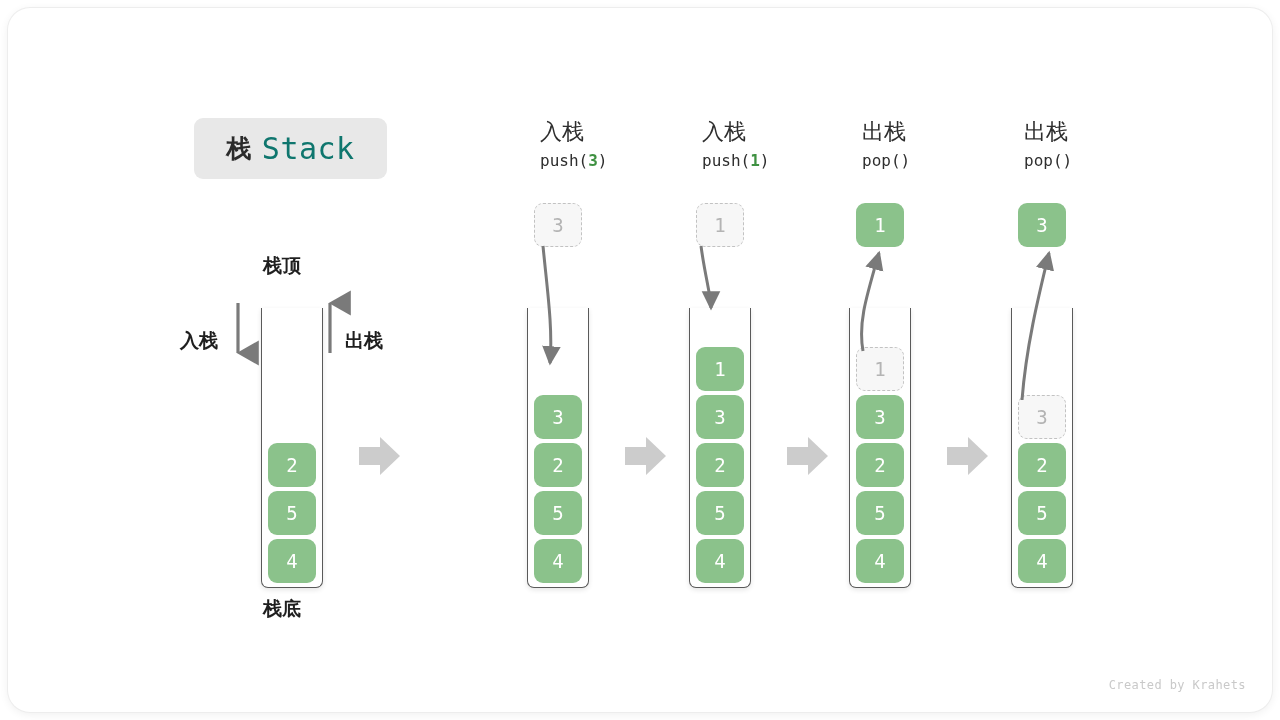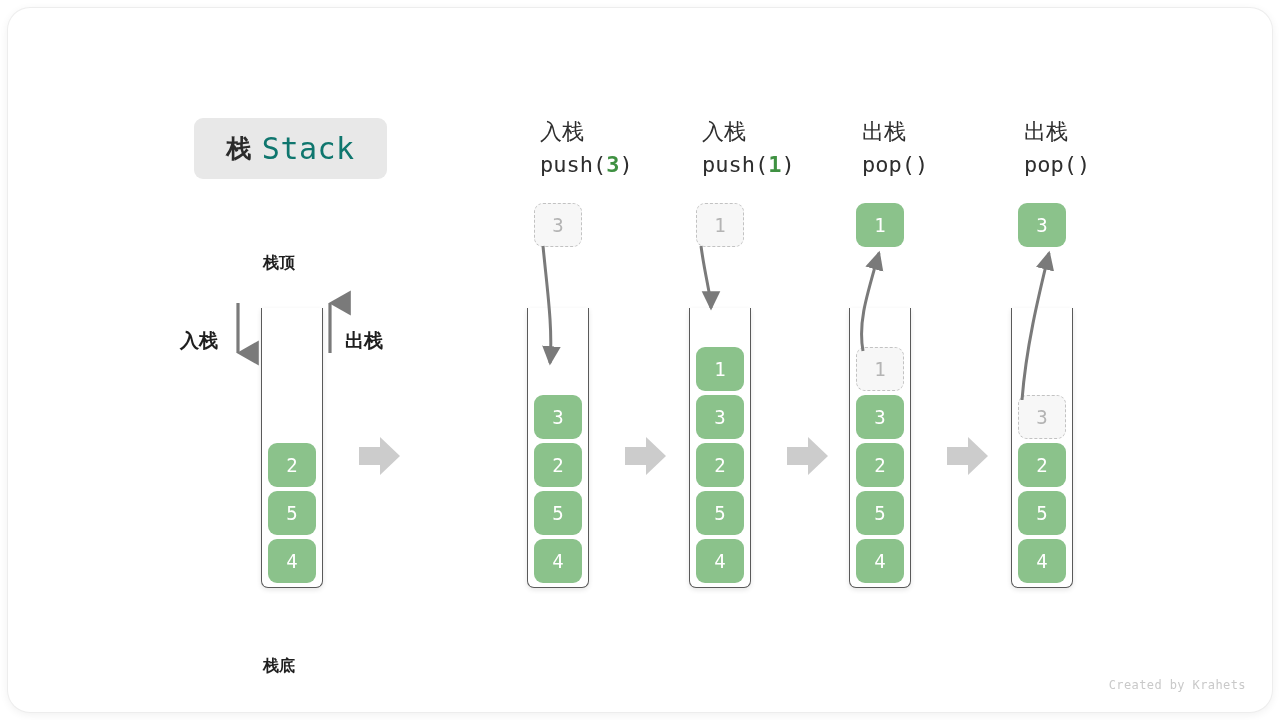--- a/index.html
+++ b/index.html
@@ -50,53 +50,53 @@
     font-family: "DejaVu Sans Mono", "Liberation Mono", monospace;
     font-size: 30px;
     color: #0f766e;
     margin-left: 10px;
     letter-spacing: 0.5px;
   }
 
   
   .cap {
     position: absolute;
-    font-size: 16px;
-    font-weight: bold;
-    color: #1f1f1f;
-    white-space: nowrap;
-  }
-  #cap-top  { left: 255px; top: 245px; }
-  #cap-bottom { left: 255px; top: 648px; }
-
-  .side-label {
-    position: absolute;
     font-size: 19px;
     font-weight: bold;
     color: #1f1f1f;
     white-space: nowrap;
   }
+  #cap-top  { left: 255px; top: 245px; }
+  #cap-bottom { left: 255px; top: 588px; }
+
+  .side-label {
+    position: absolute;
+    font-size: 19px;
+    font-weight: bold;
+    color: #1f1f1f;
+    white-space: nowrap;
+  }
   #label-push-side { left: 172px; top: 320px; }
   #label-pop-side  { left: 337px; top: 320px; }
 
   
   .col-header {
     position: absolute;
     white-space: nowrap;
     line-height: 1.48;
   }
   .col-header .hdr-cn {
     display: block;
     font-size: 22px;
     color: #2e2e2e;
   }
   .col-header .hdr-code {
     display: block;
     font-family: "DejaVu Sans Mono", "Liberation Mono", monospace;
-    font-size: 22px;
+    font-size: 16px;
     color: #2e2e2e;
   }
   .col-header .hdr-code .arg {
     color: #3f9142;
     font-weight: bold;
   }
 
   
   .stack {
     position: absolute;

